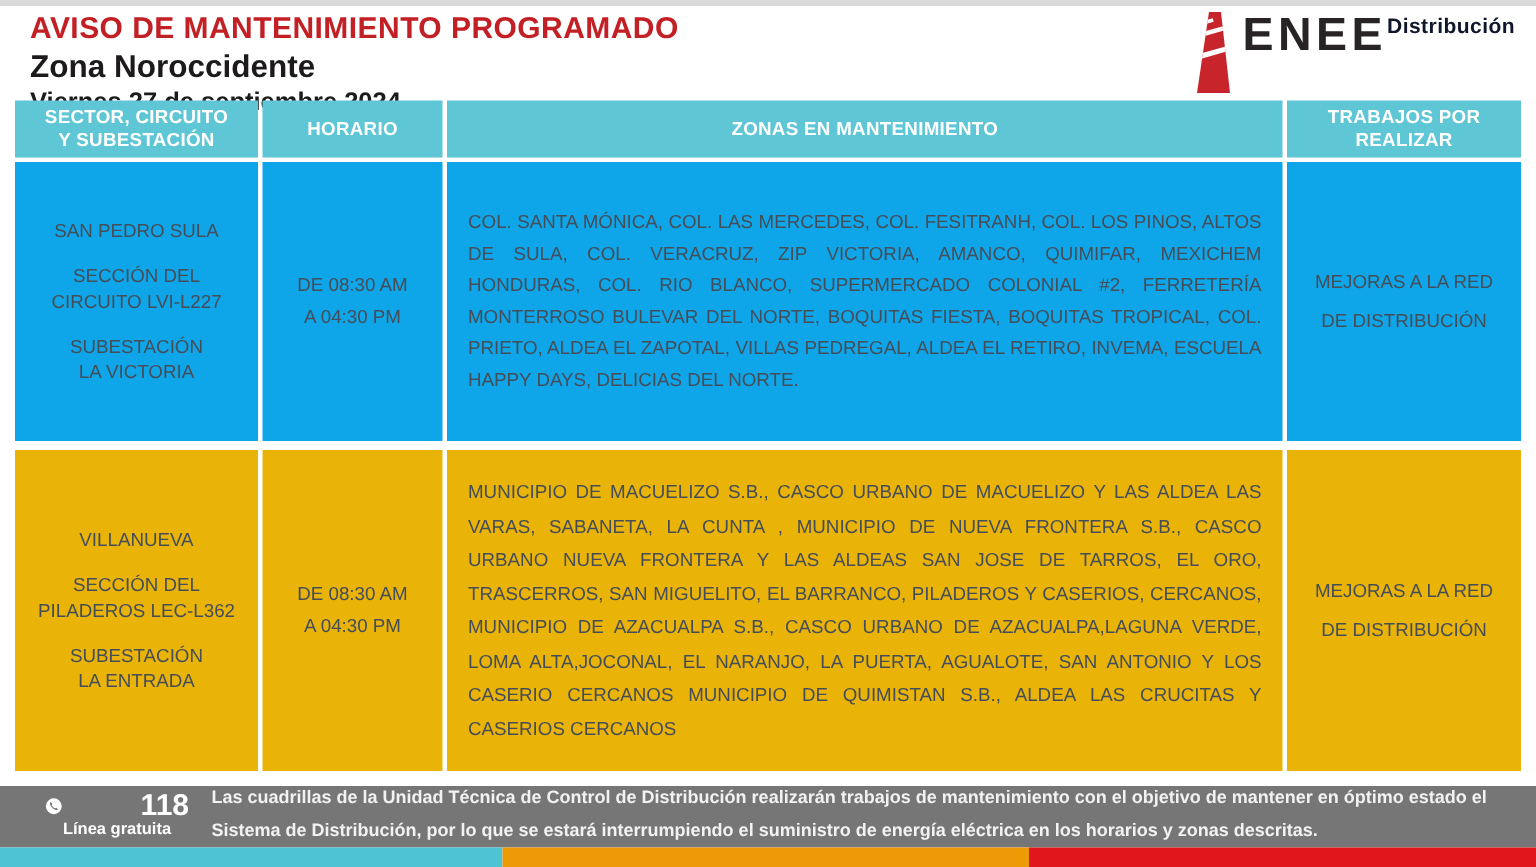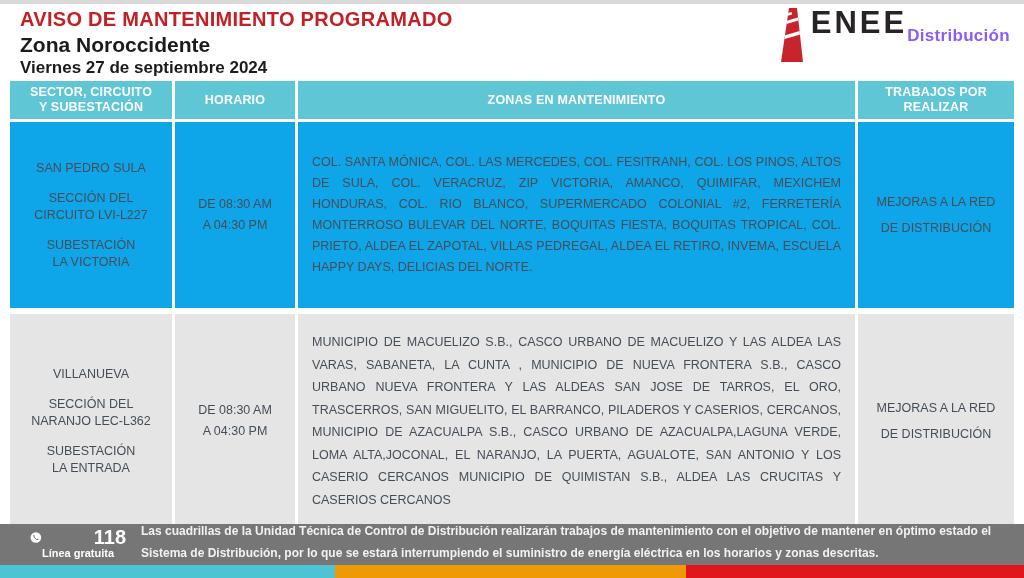--- a/index.html
+++ b/index.html
@@ -13,35 +13,35 @@
   
   .hdr { position:absolute; left:20px; top:8px; }
   .hdr-title { color:#c32026; font-size:20px; font-weight:bold; letter-spacing:.3px;text-align:center; }
   .hdr-zone  { color:#1d1a1b; font-size:21px; font-weight:bold; margin-top:2px; }
   .hdr-date  { color:#1d1a1b; font-size:17px; font-weight:bold; margin-top:1px; }
 
   .logo { position:absolute; right:14px; top:8px; display:flex; align-items:flex-start; }
   .logo-tower { width:26px; height:54px; margin-right:5px; }
   .logo-text { display:flex; flex-direction:row; }
   .logo-brand { color:#282425; font-size:31px; font-weight:bold; letter-spacing:3px; line-height:30px; }
-  .logo-div   { color:#8b5cf6; font-size:17px; font-weight:bold; line-height:19px; letter-spacing:.3px;margin-top:18px; }
+  .logo-div   { color:#0f172a; font-size:14px; font-weight:bold; line-height:19px; letter-spacing:.3px; }
 
   
-  .tbl { position:absolute; left:10px; top:81px; width:1004px; }
+  .tbl { position:absolute; left:10px; top:67px; width:1004px; }
   .grid { display:grid; grid-template-columns:162px 120px 557px 1fr; column-gap:3px; }
   .thead { height:38px; margin-bottom:3px; }
   .th {
     background:#5ec6d5; color:#ffffff; font-size:12.5px; font-weight:bold;
     display:flex; flex-direction:column; align-items:center; justify-content:center;
     text-align:center; line-height:15px; letter-spacing:.2px;
   }
   .row1 { height:186px; margin-bottom:6px; }
   .row2 { height:214px; }
   .row1 .cell { background:#0ea5e9; }
-  .row2 .cell { background:#e5e5e5; }
+  .row2 .cell { background:#eab308; }
   .cell {
     color:#454e58; font-size:12.5px;
     display:flex; flex-direction:column; align-items:center; justify-content:center;
     text-align:center; line-height:17px;
   }
   .cell .gap { height:13px; }
   .zonas {
     align-items:stretch; text-align:justify;
     padding:0 14px;
   }
@@ -139,21 +139,21 @@
       <div>MEJORAS A LA RED</div>
       <div>DE DISTRIBUCIÓN</div>
     </div>
   </div>
 
   <div class="grid row2">
     <div class="cell">
       <div>VILLANUEVA</div>
       <div class="gap"></div>
       <div>SECCIÓN DEL</div>
-      <div>NARANJO LEC-L362</div>
+      <div>PILADEROS LEC-L362</div>
       <div class="gap"></div>
       <div>SUBESTACIÓN</div>
       <div>LA ENTRADA</div>
     </div>
     <div class="cell horario">
       <div class="hline">DE 08:30 AM</div>
       <div class="hline">A 04:30 PM</div>
     </div>
     <div class="cell zonas">
       <div>MUNICIPIO DE MACUELIZO S.B., CASCO URBANO  DE MACUELIZO Y LAS ALDEA LAS VARAS, SABANETA, LA CUNTA , MUNICIPIO DE NUEVA FRONTERA S.B., CASCO URBANO NUEVA FRONTERA Y LAS ALDEAS SAN JOSE DE TARROS, EL ORO, TRASCERROS, SAN MIGUELITO, EL BARRANCO, PILADEROS Y CASERIOS, CERCANOS, MUNICIPIO DE AZACUALPA S.B., CASCO URBANO DE AZACUALPA,LAGUNA VERDE, LOMA ALTA,JOCONAL, EL NARANJO, LA PUERTA, AGUALOTE, SAN ANTONIO Y LOS CASERIO CERCANOS MUNICIPIO DE QUIMISTAN S.B., ALDEA LAS CRUCITAS Y CASERIOS CERCANOS</div>

